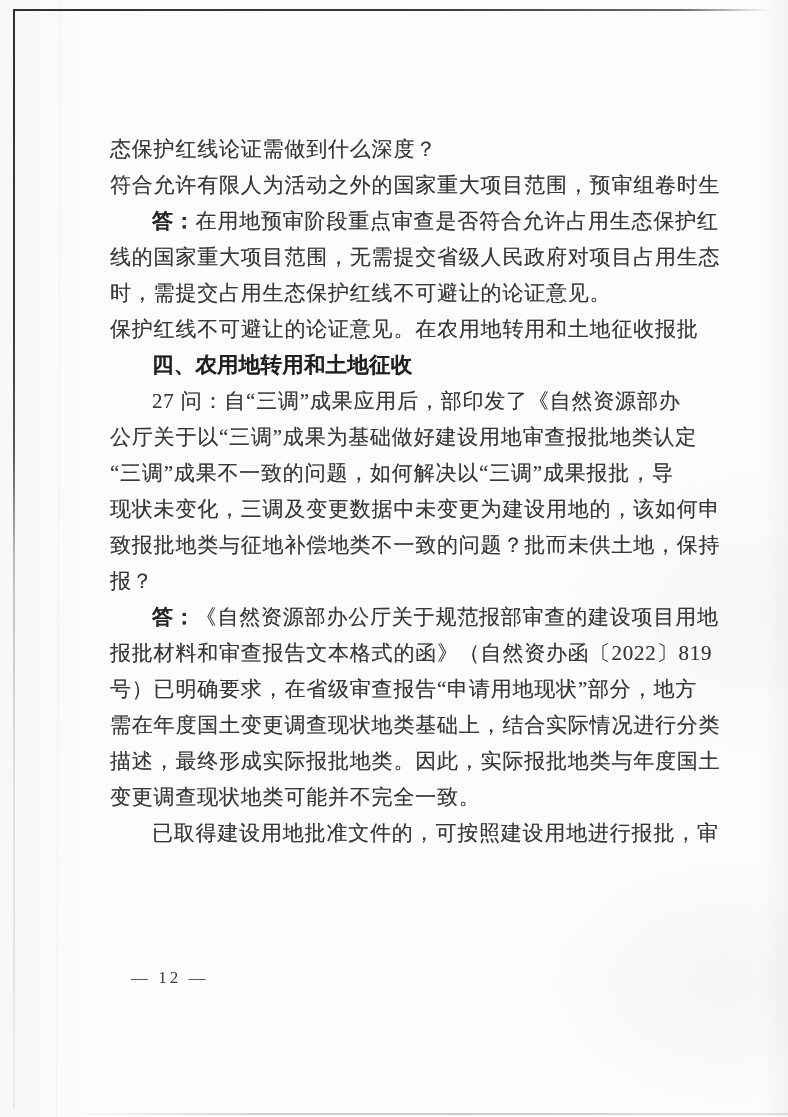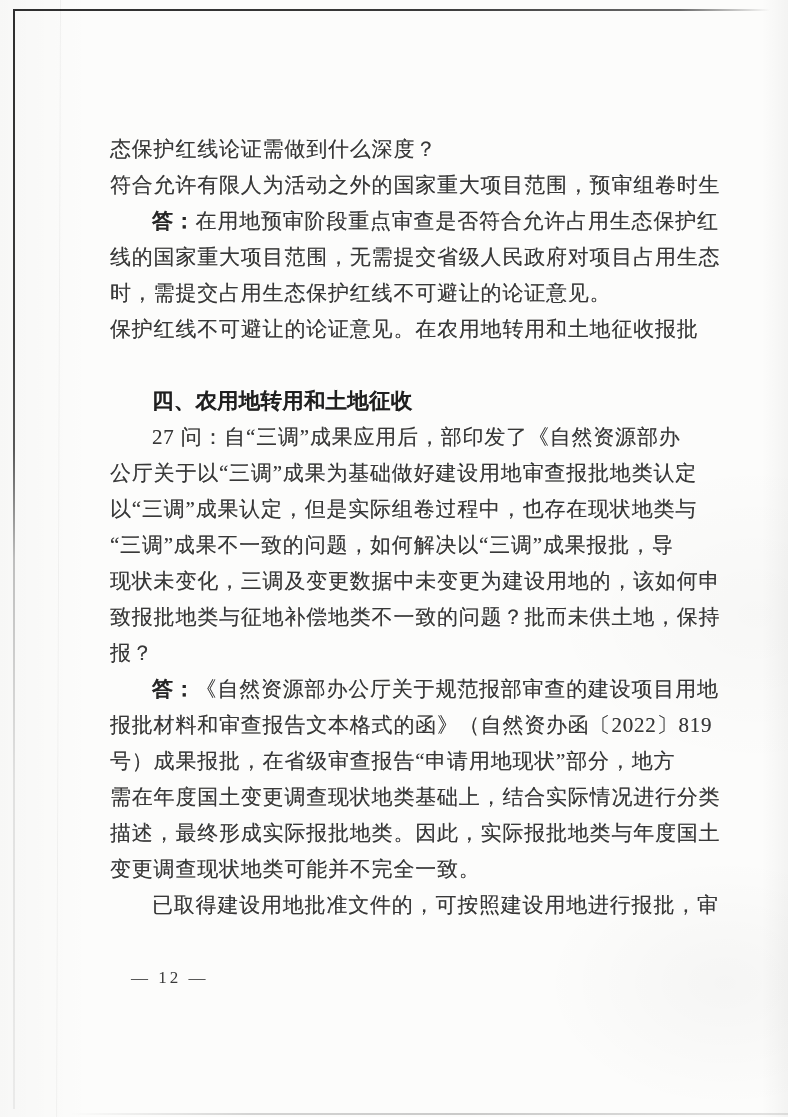--- a/index.html
+++ b/index.html
@@ -94,21 +94,20 @@
   }
   .line.indent {
     padding-left: 42px;
   }
   .line.heading {
     font-family: "Liberation Sans", "DejaVu Sans", sans-serif;
     font-weight: 700;
     color: #1f1f1f;
     letter-spacing: 0.2px;
     font-size: 21.5px;
-    margin-top: 36px;
   }
   .line .lead {
     font-weight: 700;
     color: #262626;
   }
 
   
   .page-number {
     position: absolute;
     left: 131px;
@@ -132,28 +131,27 @@
   <div class="text-block">
       <div class="line"><span>态保护红线论证需做到什么深度？</span></div>
       <div class="line"><span>符合允许有限人为活动之外的国家重大项目范围，预审组卷时生</span></div>
       <div class="line indent"><span class="lead">答：</span><span>在用地预审阶段重点审查是否符合允许占用生态保护红</span></div>
       <div class="line"><span>线的国家重大项目范围，无需提交省级人民政府对项目占用生态</span></div>
       <div class="line"><span>时，需提交占用生态保护红线不可避让的论证意见。</span></div>
       <div class="line"><span>保护红线不可避让的论证意见。在农用地转用和土地征收报批</span></div>
       <div class="line heading indent"><span>四、农用地转用和土地征收</span></div>
       <div class="line indent"><span>27 问：自“三调”成果应用后，部印发了《自然资源部办</span></div>
       <div class="line"><span>公厅关于以“三调”成果为基础做好建设用地审查报批地类认定</span></div>
-      <div class="line"><span>以“三调”成果认定，但是实际组卷过程中，也存在现状地类与</span></div>
       <div class="line"><span>“三调”成果不一致的问题，如何解决以“三调”成果报批，导</span></div>
       <div class="line"><span>现状未变化，三调及变更数据中未变更为建设用地的，该如何申</span></div>
       <div class="line"><span>致报批地类与征地补偿地类不一致的问题？批而未供土地，保持</span></div>
       <div class="line"><span>报？</span></div>
       <div class="line indent"><span class="lead">答：</span><span>《自然资源部办公厅关于规范报部审查的建设项目用地</span></div>
       <div class="line"><span>报批材料和审查报告文本格式的函》（自然资办函〔2022〕819</span></div>
-      <div class="line"><span>号）成果报批，在省级审查报告“申请用地现状”部分，地方</span></div>
+      <div class="line"><span>号）已明确要求，在省级审查报告“申请用地现状”部分，地方</span></div>
       <div class="line"><span>需在年度国土变更调查现状地类基础上，结合实际情况进行分类</span></div>
       <div class="line"><span>描述，最终形成实际报批地类。因此，实际报批地类与年度国土</span></div>
       <div class="line"><span>变更调查现状地类可能并不完全一致。</span></div>
       <div class="line indent"><span>已取得建设用地批准文件的，可按照建设用地进行报批，审</span></div>
     </div>
 
   <div class="page-number">— 12 —</div>
 </div>
 
 </body></html>

